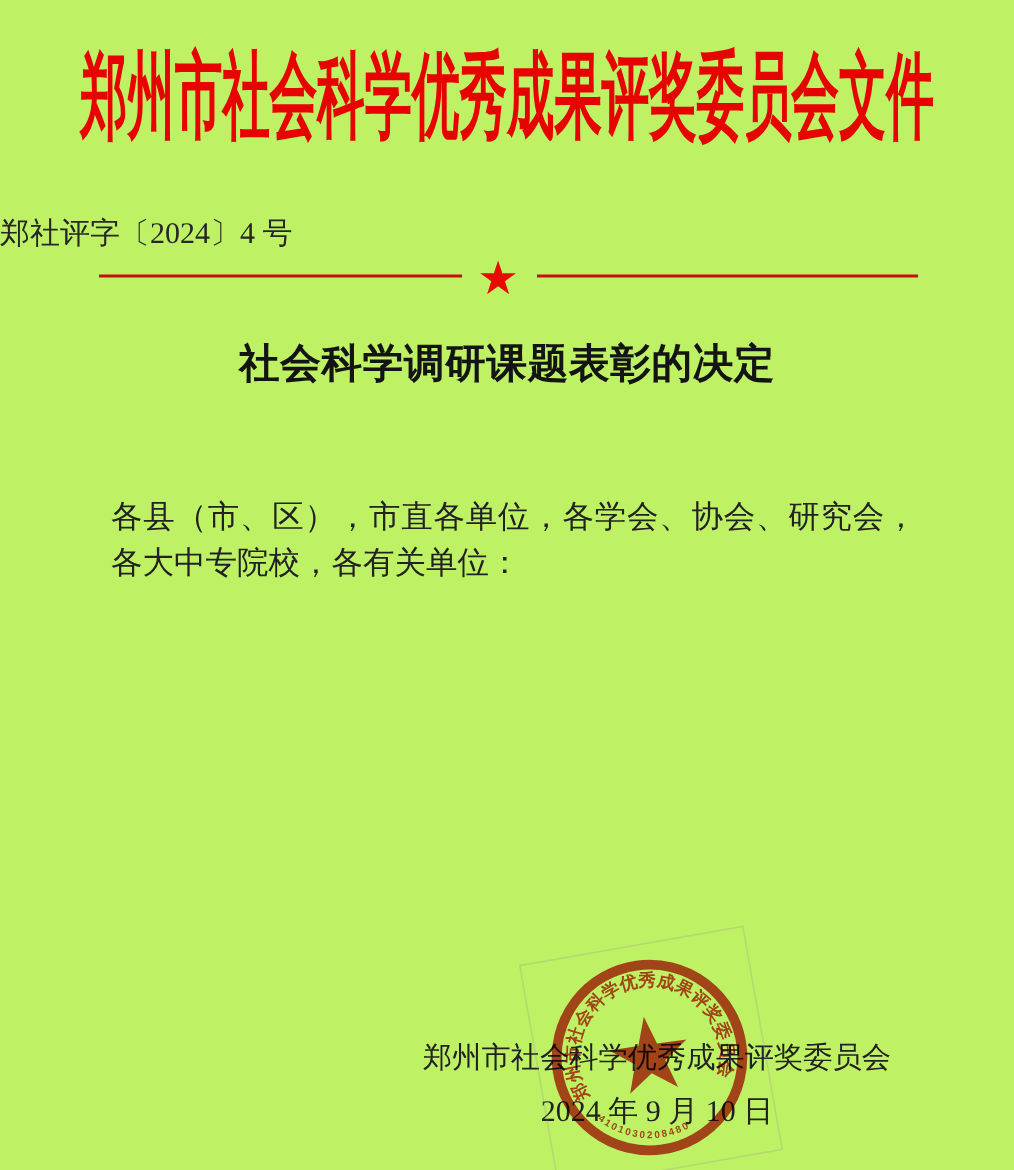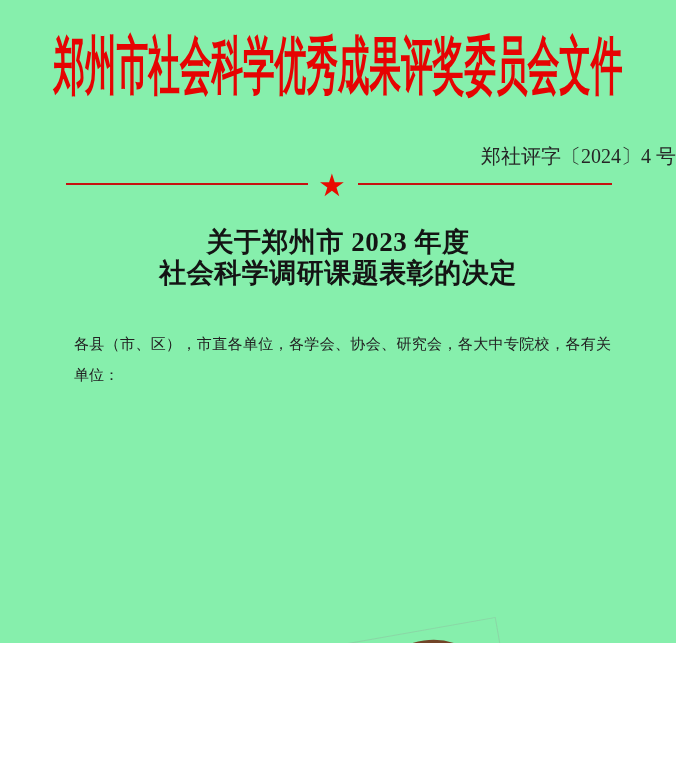--- a/index.html
+++ b/index.html
@@ -3,22 +3,22 @@
 <meta charset="utf-8">
 <style>
   html, body {
     margin: 0;
     padding: 0;
     background: #ffffff;
   }
   .page {
     position: relative;
     width: 676px;
-    height: 643px;
-    background: #86efac;
+    height: 780px;
+    background: #bef264;
     overflow: hidden;
     font-family: "Liberation Serif", serif;
     color: #1f1f1f;
   }
 
   
   .header-banner {
     position: absolute;
     top: 34px;
     left: 0;
@@ -37,21 +37,21 @@
     transform-origin: center center;
     letter-spacing: 0px;
   }
 
   
   .doc-number {
     position: absolute;
     top: 142px;
     left: 0;
     right: 0;
-    text-align: right;
+    text-align: left;
     font-size: 20px;
     line-height: 28px;
     color: #262626;
   }
 
   
   .red-rule {
     position: absolute;
     top: 170px;
     left: 66px;
@@ -90,21 +90,21 @@
     color: #141414;
     letter-spacing: 0.5px;
   }
 
   
   .body-text {
     position: absolute;
     top: 329px;
     left: 74px;
     width: 537px;
-    font-size: 15px;
+    font-size: 21px;
     line-height: 31px;
     text-align: justify;
     text-justify: inter-character;
     color: #222222;
   }
   .body-text p { margin: 0; }
   .body-text p.indent { text-indent: 2em; }
 
   .attachment-line {
     position: absolute;
@@ -172,21 +172,20 @@
 
   <div class="doc-number">郑社评字〔2024〕4 号</div>
 
   <div class="red-rule">
     <div class="rule-seg left"></div>
     <div class="rule-star">★</div>
     <div class="rule-seg right"></div>
   </div>
 
   <div class="doc-title">
-    <div>关于郑州市 2023 年度</div>
     <div>社会科学调研课题表彰的决定</div>
   </div>
 
   <div class="body-text">
     <p>各县（市、区），市直各单位，各学会、协会、研究会，各大中专院校，各有关单位：</p>
   </div>
 
 
   <div class="signoff">
     <div class="sig-line">郑州市社会科学优秀成果评奖委员会</div>

